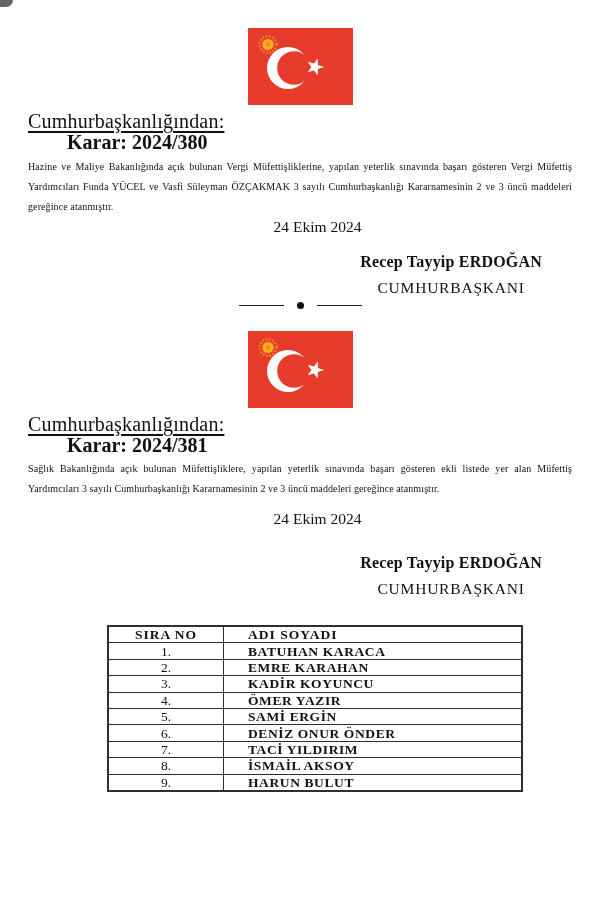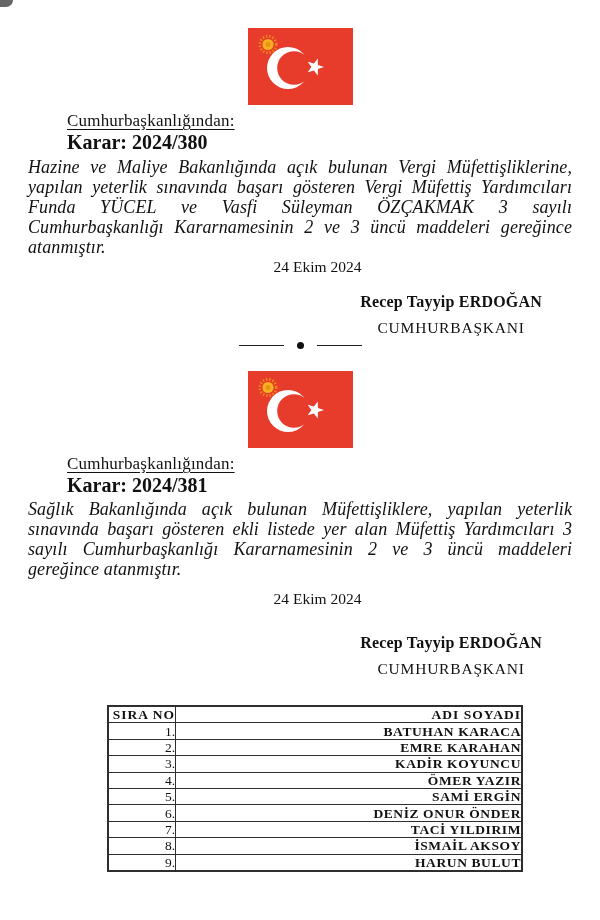--- a/index.html
+++ b/index.html
@@ -11,27 +11,27 @@
   }
   .scan-artifact{
     position:absolute;top:0;left:0;width:13px;height:7px;
     background:#4a4a4a;border-radius:0 0 7px 0;opacity:.85;
   }
   .flag-wrap{display:flex;justify-content:center;}
   .flag-wrap.first{padding-top:28px;}
   .flag-wrap.second{padding-top:22px;}
   .flag{width:105px;height:77px;display:block;}
   .source-heading{
-    margin:6px 0 0 67px;font-size:17px;line-height:20px;
+    margin:6px 0 0 28px;font-size:20px;line-height:20px;
     text-decoration:underline;text-underline-offset:3px;letter-spacing:.2px;
   }
   .decision-no{margin:2px 16px 0 67px;font-size:20px;line-height:19px;font-weight:bold;}
   .decree-body{
-    margin:5px 28px 0 28px;font-size:18px;line-height:20px;
-    text-align:justify;text-justify:inter-word;letter-spacing:.1px;font-style:italic;
+    margin:5px 28px 0 28px;font-size:10px;line-height:20px;
+    text-align:justify;text-justify:inter-word;letter-spacing:.1px;
   }
   .decree-date{margin-top:0;text-align:center;font-size:15.5px;line-height:20px;padding-left:35px;}
   .sig-block{width:fit-content;margin:15px 58px 0 auto;text-align:center;}
   .sig-block.second{margin-top:24px;}
   .sig-name{font-weight:bold;font-size:16px;line-height:19px;letter-spacing:.2px;}
   .sig-title{margin-top:7px;font-size:15.5px;line-height:19px;letter-spacing:.8px;}
   .divider{
     margin-top:5px;height:7px;display:flex;align-items:center;
     justify-content:center;gap:13px;
   }
@@ -41,21 +41,21 @@
   .att-title{
     text-align:center;font-weight:bold;font-size:15.5px;line-height:17px;
     letter-spacing:.7px;
   }
   table.liste{
     margin:2px 0 0 2px;border-collapse:collapse;width:416px;
     border:2px solid #2e2e2e;table-layout:fixed;
   }
   table.liste th,table.liste td{
     border:1px solid #2e2e2e;height:15.4px;line-height:15px;
-    font-size:13.5px;padding:0 0;overflow:hidden;white-space:nowrap;text-align:right;
+    font-size:13.5px;padding:0 24px;overflow:hidden;white-space:nowrap;
   }
   th.col-no,td.col-no{width:66px;text-align:center;padding:0 4px;}
   th{font-weight:bold;letter-spacing:1px;text-align:left;}
   td.col-name{font-weight:bold;letter-spacing:.6px;}
   td.col-no{font-weight:normal;font-size:14px;}
 </style>
 </head>
 <body>
 
 <div class="scan-artifact"></div>

